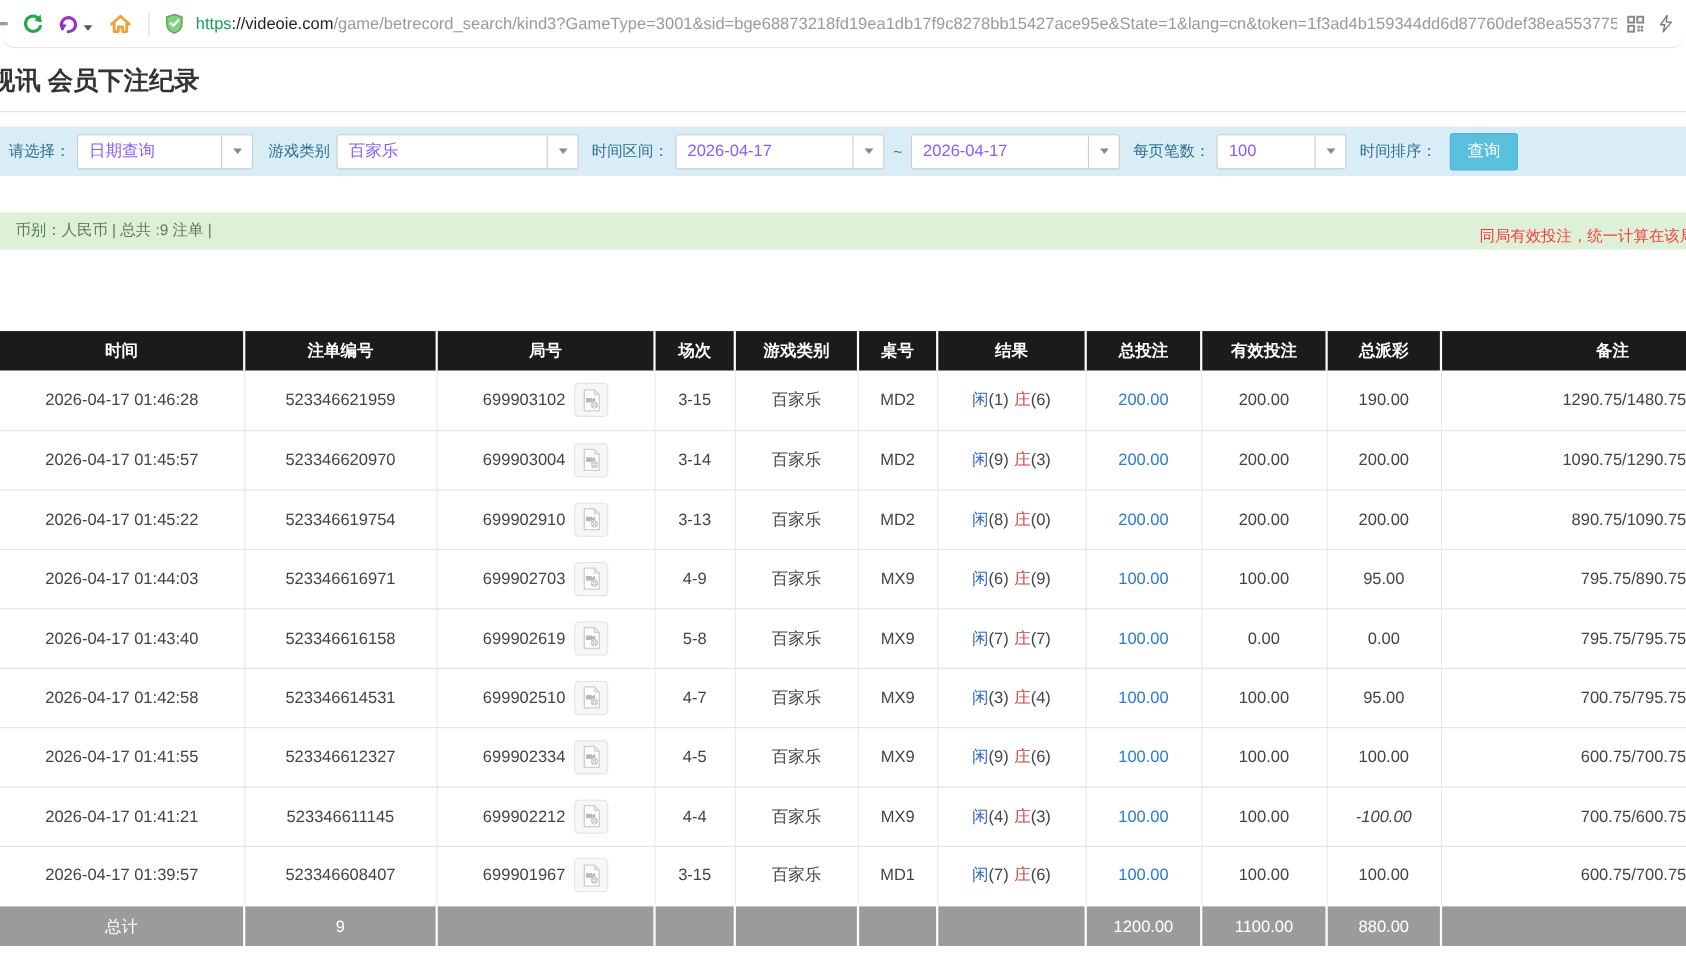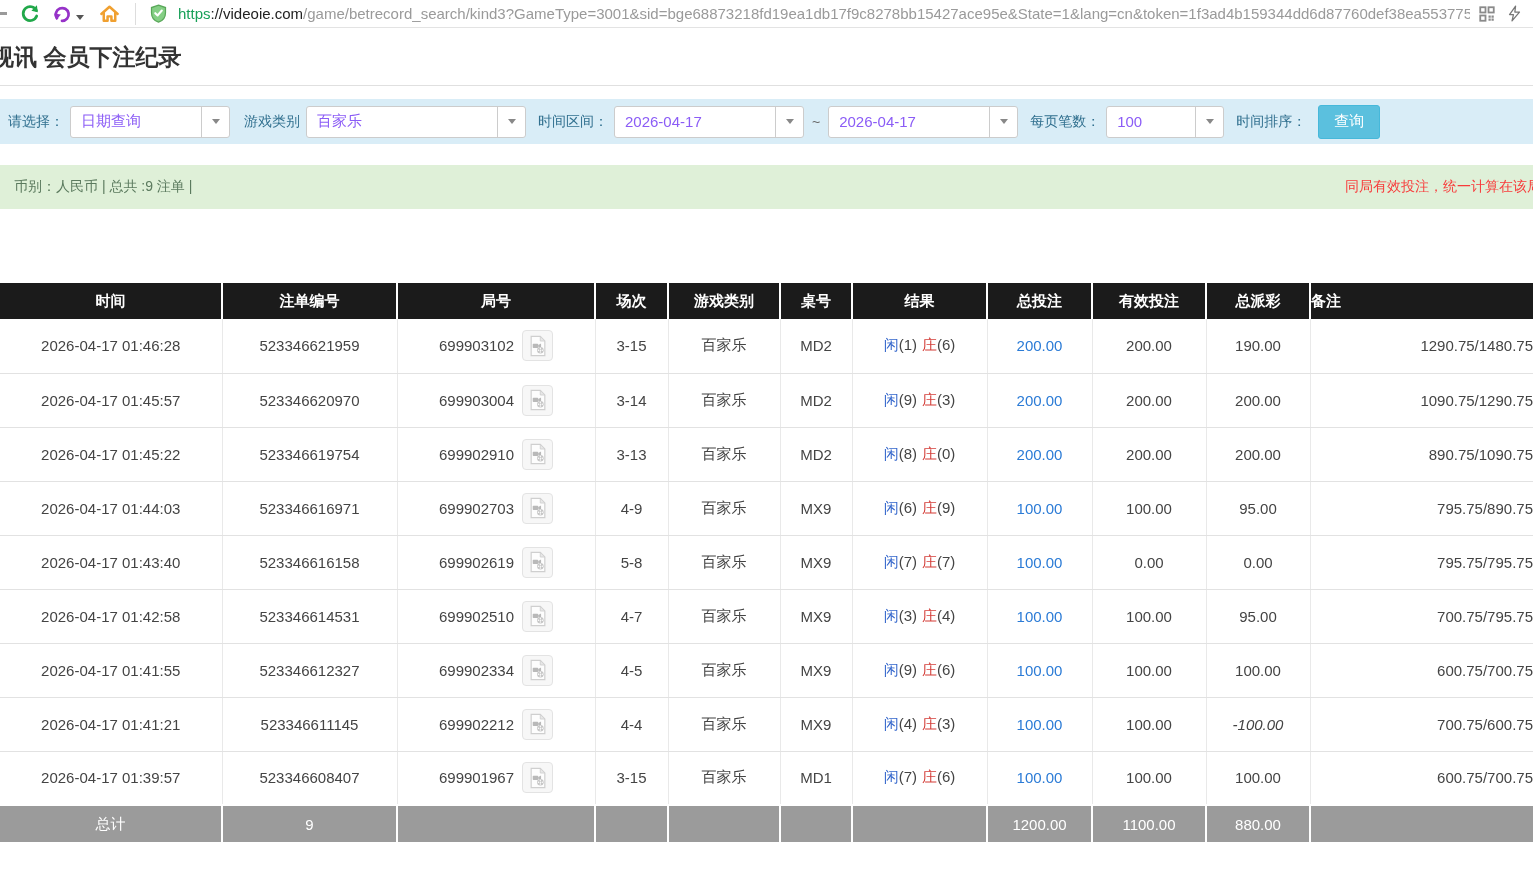--- a/index.html
+++ b/index.html
@@ -1,20 +1,20 @@
 <!DOCTYPE html>
 <html><head>
 <meta charset="utf-8">
 <style>
   * { margin:0; padding:0; box-sizing:border-box; }
   html,body { width:1533px; height:885px; overflow:hidden; background:#fff;
     font-family:"Liberation Sans","DejaVu Sans",sans-serif; }
 
   
-  .browser-bar { height:28px; display:flex; align-items:center; border-bottom:1px solid #e3e3e3; background:#fff; }
+  .browser-bar { height:44px; display:flex; align-items:center; border-bottom:1px solid #e3e3e3; background:#fff;border-radius:15px; }
   .edge-frag { width:7px; height:3px; background:#9a9a9a; margin-left:0; margin-right:6px; }
   .tb-icon { flex:0 0 auto; cursor:pointer; }
   .refresh { margin-left:6px; }
   .undo-wrap { display:flex; align-items:center; margin-left:10px; cursor:pointer; }
   .undo-caret { width:0; height:0; border-left:4px solid transparent; border-right:4px solid transparent; border-top:5px solid #555; margin-left:3px; margin-top:8px; }
   .home { margin-left:14px; }
   .tb-divider { width:1px; height:22px; background:#ddd; margin:0 12px 0 14px; }
   .url-bar { flex:1; min-width:0; display:flex; align-items:center; overflow:hidden; white-space:nowrap; font-size:15px; cursor:text; }
   .url-scheme { color:#18a058; }
   .url-host { color:#222; }
@@ -31,28 +31,28 @@
   .flabel { color:#31708f; font-weight:normal; font-size:14px; white-space:nowrap; }
   .sel { display:flex; align-items:stretch; height:32px; background:#fff; border:1px solid #ccc; border-radius:3px; cursor:pointer; flex:0 0 auto; }
   .sel-val { flex:1; display:flex; align-items:center; padding-left:10px; font-size:15px; color:#8b5cf6; white-space:nowrap; overflow:hidden; }
   .sel-caret { width:28px; border-left:1px solid #ccc; display:flex; align-items:center; justify-content:center; }
   .sel-caret i { width:0; height:0; border-left:4px solid transparent; border-right:4px solid transparent; border-top:5px solid #888; }
   .tilde { color:#666; font-size:14px; }
   .search-btn { height:34px; width:62px; background:#5bc0de; color:#fff; border:1px solid #46b8da; border-radius:3px; font-size:15px; cursor:pointer; flex:0 0 auto; }
   .ml6{margin-left:6px;} .ml8{margin-left:8px;} .ml12{margin-left:12px;} .ml14{margin-left:14px;}
 
   
-  .summary-bar { margin-top:21px; height:44px; background:#dff0d8; position:relative; display:flex; align-items:center; }
+  .summary-bar { margin-top:33px; height:34px; background:#dff0d8; position:relative; display:flex; align-items:center; }
   .summary-left { margin-left:14px; font-size:14px; color:#5b7a5e; }
   .summary-right { position:absolute; left:1345px; top:0; height:44px; display:flex; align-items:center; font-size:14px; color:#f83b3b; white-space:nowrap; }
 
   
   .bet-table { margin-top:74px; border-collapse:collapse; table-layout:fixed; width:1533px; }
   .bet-table thead th { background:#1b1b1b; color:#fff; font-size:15px; font-weight:bold; height:36px; border-right:2px solid #fff; text-align:center; }
-  .bet-table thead th:last-child { border-right:none; text-align:left; padding-right:40px; }
+  .bet-table thead th:last-child { border-right:none; text-align:right; padding-right:52px; }
   .bet-table tbody td { height:54px; font-size:15px; color:#444; text-align:center; border-bottom:1px solid #e2e2e2; border-right:1px solid #e9e9e9; background:#fff; white-space:nowrap; }
   .bet-table tbody td:last-child { border-right:none; text-align:right; padding-right:0; }
   .c-round-inner { display:inline-flex; align-items:center; gap:8px; }
   .video-btn { width:31px; height:31px; background:#f7f7f7; border:1px solid #e3e3e3; border-radius:4px; display:inline-flex; align-items:center; justify-content:center; cursor:pointer; }
   .xian { color:#3366cc; }
   .zhuang { color:#d43f3a; margin-left:5px; }
   .pts { color:#444; }
   .bet-link { color:#2b7bd6; text-decoration:none; cursor:pointer; }
   .neg { color:#ff0000;font-style:italic; }
   .bet-table tfoot td { height:37px; background:#9b9b9b; color:#fff; font-size:15px; text-align:center; border-right:2px solid #fff; border-top:2px solid #fff; white-space:nowrap; }

